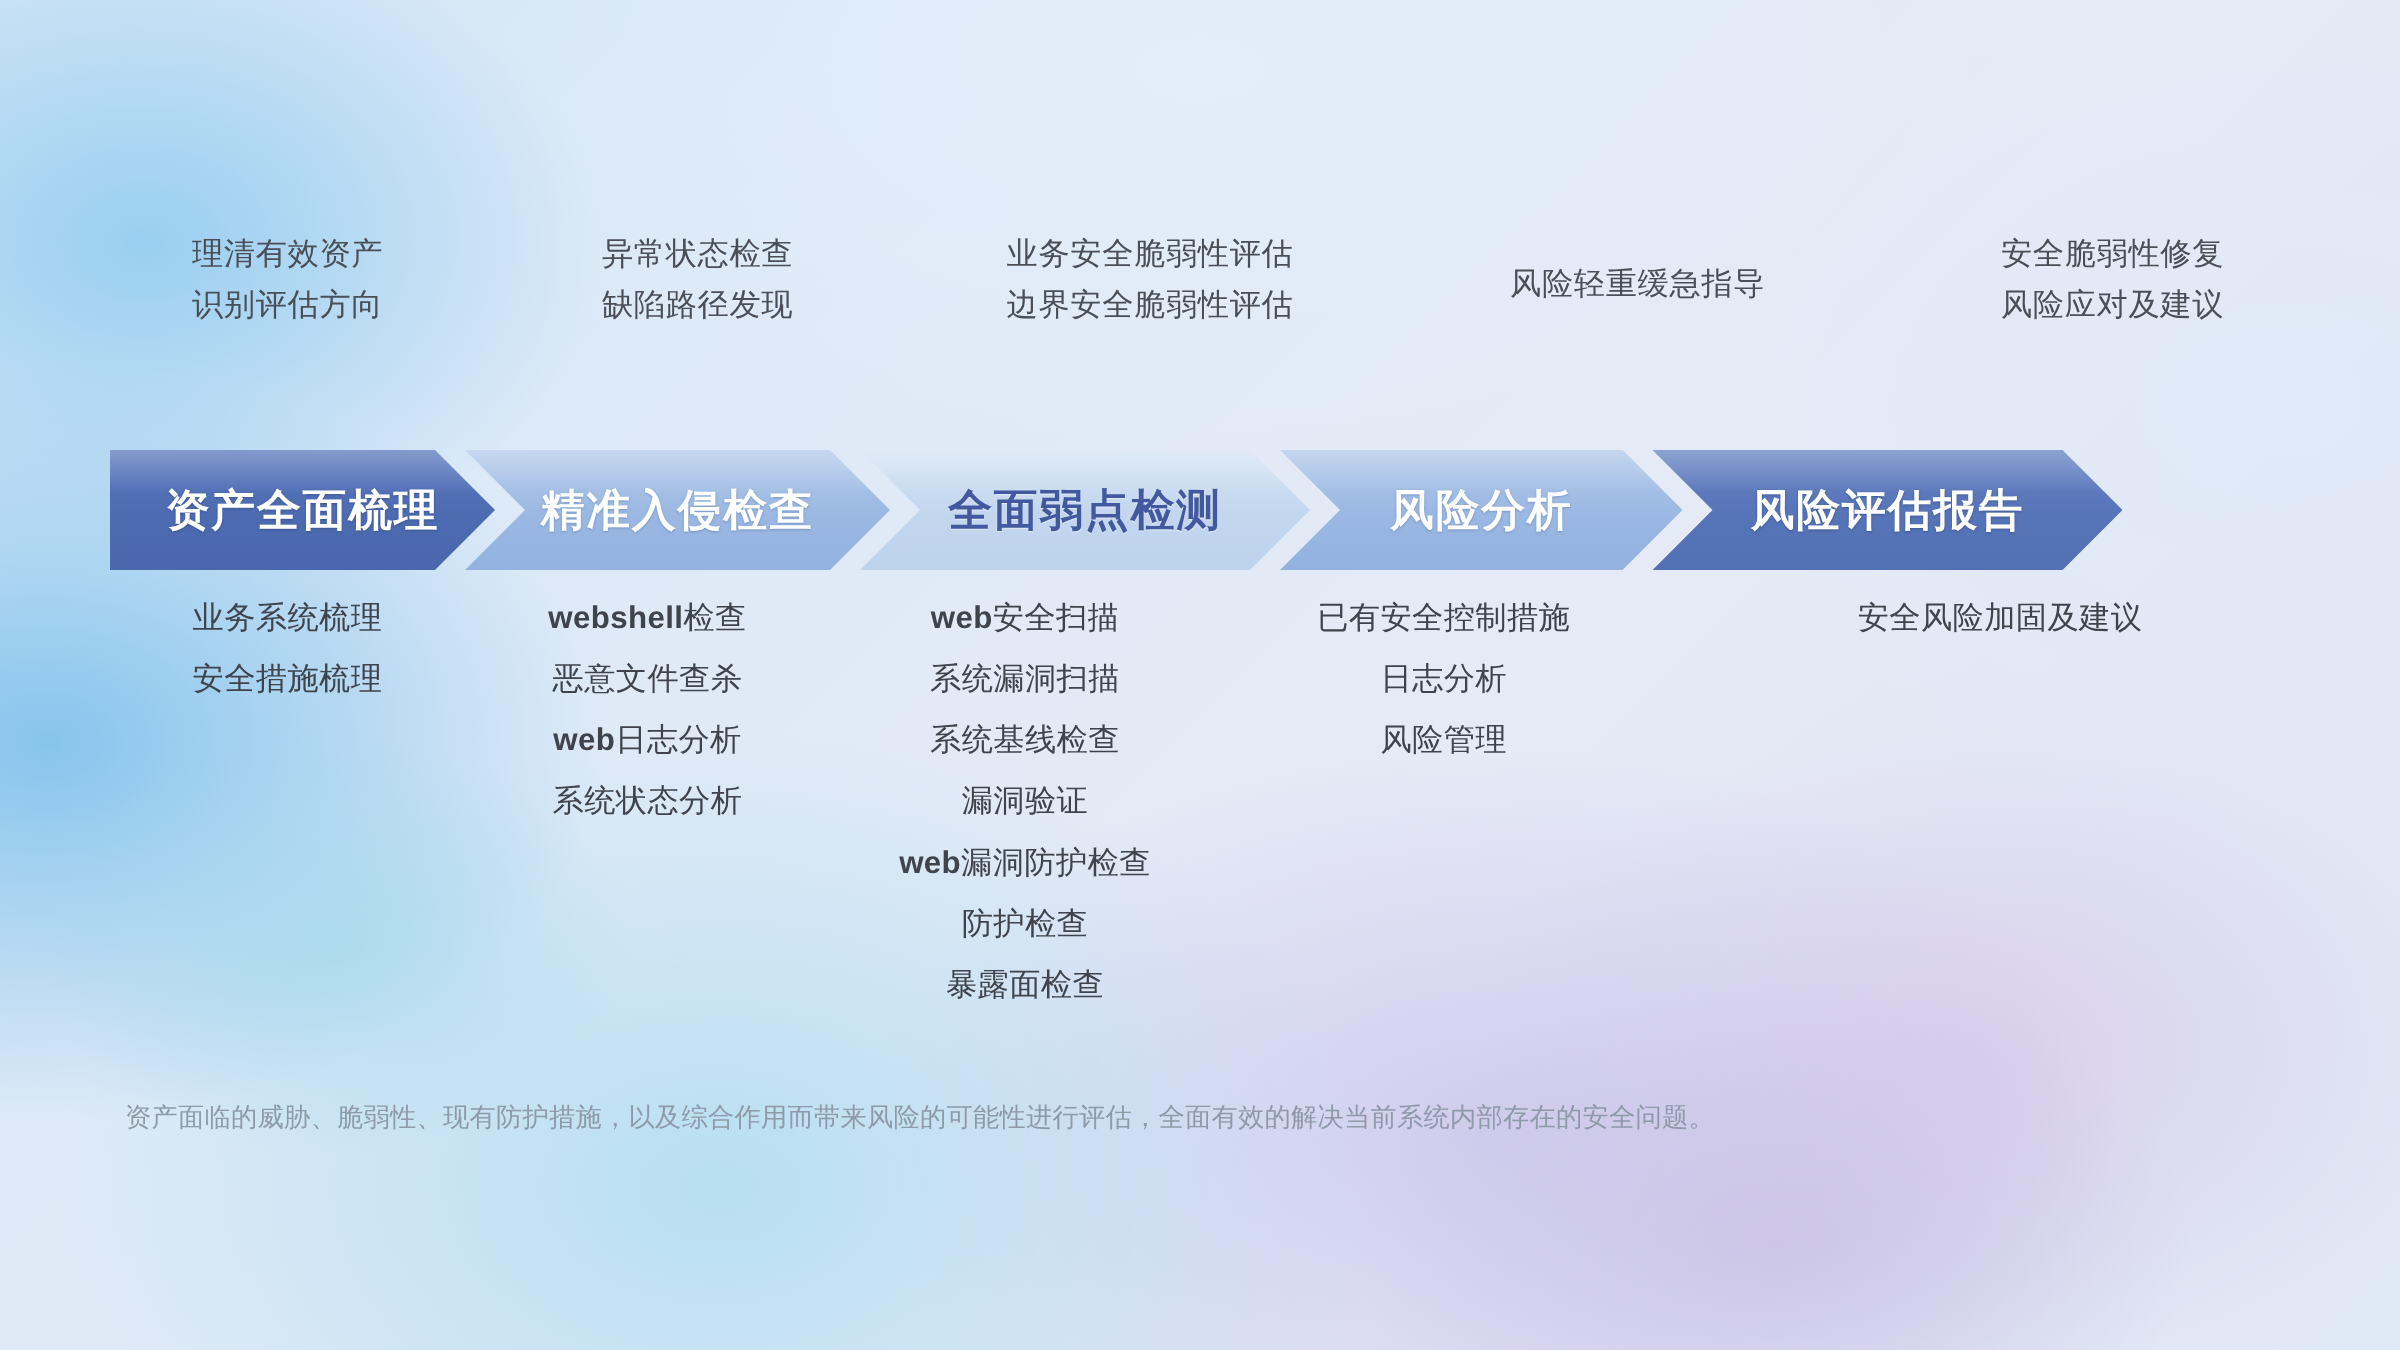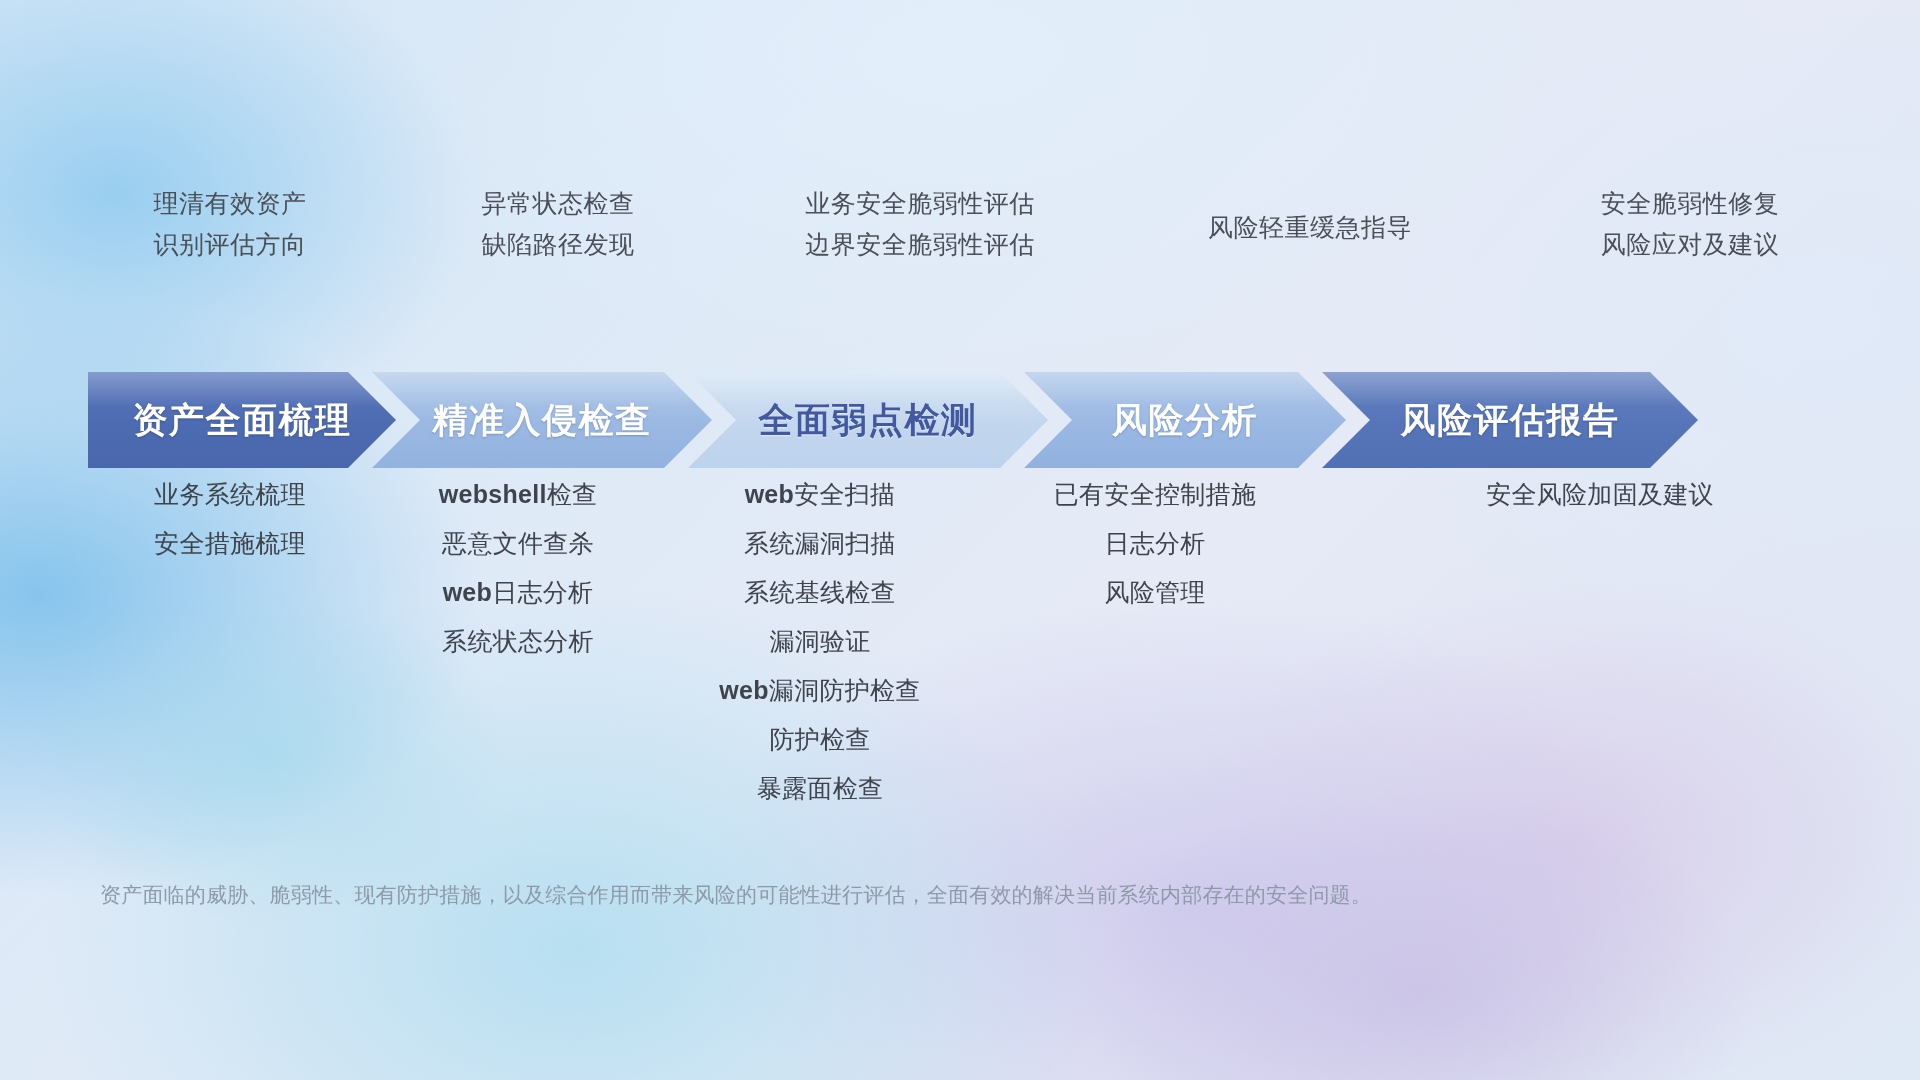--- a/index.html
+++ b/index.html
@@ -61,21 +61,21 @@
     font-size: 25px;
     line-height: 41px;
     letter-spacing: 0.5px;
     font-weight: 400;
   }
   .top-col .ln { display: block; white-space: nowrap; }
 
   
   .banner {
     position: absolute;
-    top: 372px;
+    top: 360px;
     left: 0;
     width: 1920px;
     height: 96px;
   }
   .arrow {
     position: absolute;
     top: 0;
     height: 96px;
     display: flex;
     align-items: center;

